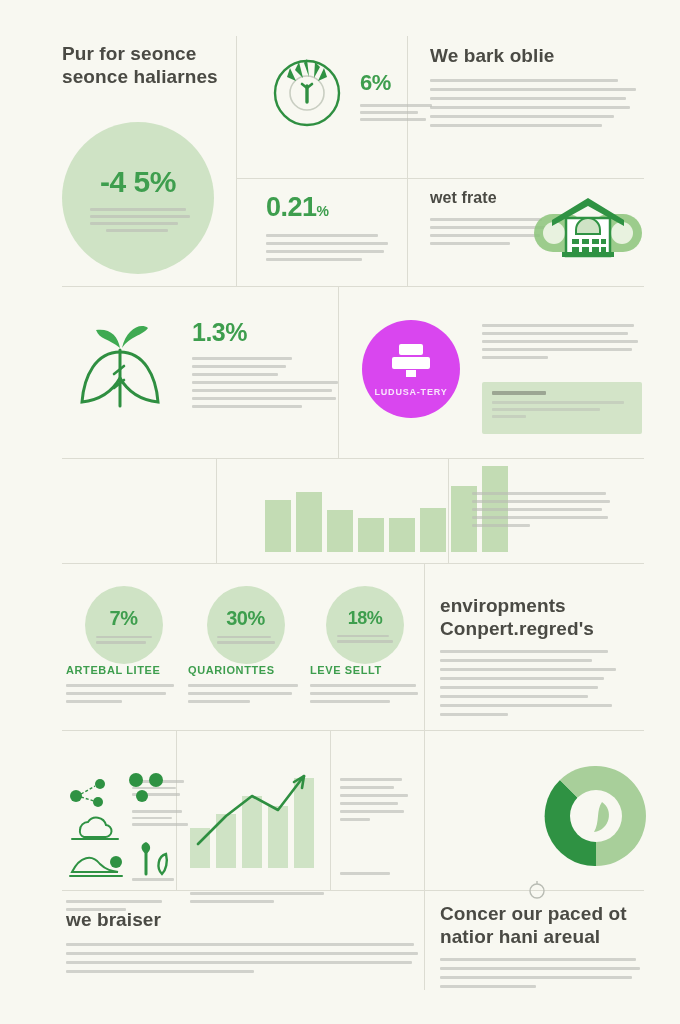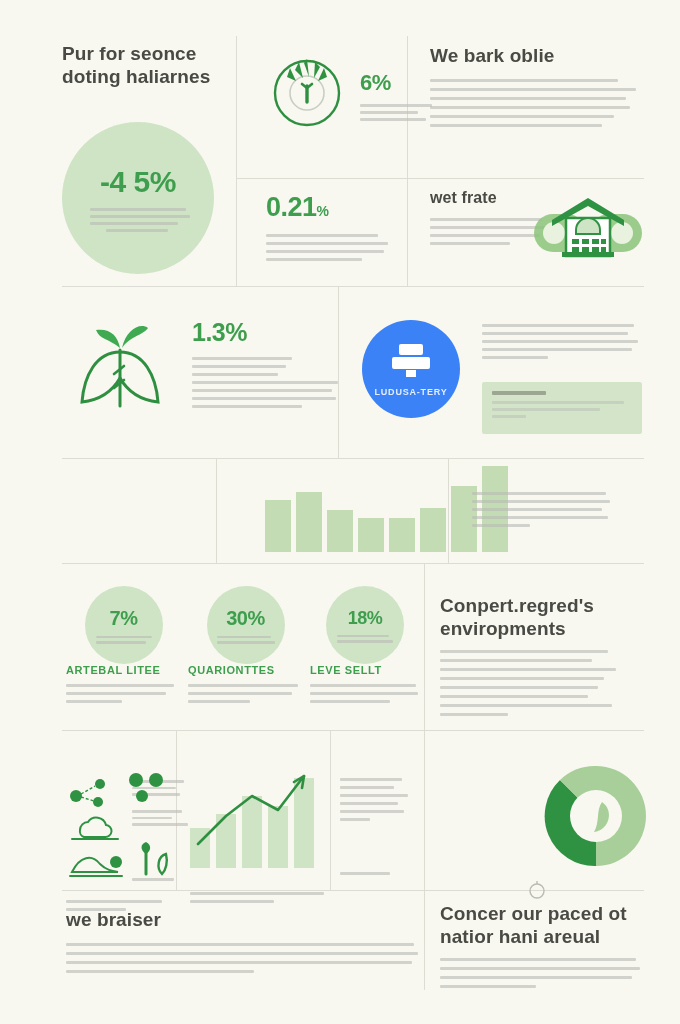--- a/index.html
+++ b/index.html
@@ -78,21 +78,21 @@
   <div class="divider-v" style="left:424px;top:563px;height:167px;"></div>
   <div class="divider-h" style="left:62px;top:730px;width:582px;"></div>
   <div class="divider-v" style="left:176px;top:730px;height:160px;"></div>
   <div class="divider-v" style="left:330px;top:730px;height:160px;"></div>
   <div class="divider-v" style="left:424px;top:730px;height:160px;"></div>
   <div class="divider-h" style="left:62px;top:890px;width:582px;"></div>
   <div class="divider-v" style="left:424px;top:890px;height:100px;"></div>
 
   <div class="txtblk" style="left:62px;top:42px;width:175px;">
     <div class="heading">Pur for seonce</div>
-    <div class="heading">doting haliarnes</div>
+    <div class="heading">seonce haliarnes</div>
   </div>
 
   <div class="circle-stat" style="left:62px;top:122px;width:152px;height:152px;">
     <div class="bignum" style="font-size:30px;">-4 5%</div>
     <div style="margin-top:9px;width:96px;">
       <div class="blur-line" style="height:3px;width:96px;margin-bottom:4px;"></div>
       <div class="blur-line" style="height:3px;width:100px;margin-bottom:4px;"></div>
       <div class="blur-line" style="height:3px;width:88px;margin-bottom:4px;"></div>
       <div class="blur-line" style="height:3px;width:62px;margin-left:16px;"></div>
     </div>
@@ -188,21 +188,21 @@
       <div class="blur-line" style="height:3px;width:100px;margin-bottom:5px;"></div>
       <div class="blur-line" style="height:3px;width:94px;margin-bottom:5px;"></div>
       <div class="blur-line" style="height:3px;width:86px;margin-bottom:5px;"></div>
       <div class="blur-line" style="height:3px;width:146px;margin-bottom:5px;"></div>
       <div class="blur-line" style="height:3px;width:140px;margin-bottom:5px;"></div>
       <div class="blur-line" style="height:3px;width:144px;margin-bottom:5px;"></div>
       <div class="blur-line" style="height:3px;width:110px;"></div>
     </div>
   </div>
 
-  <div style="position:absolute;left:362px;top:320px;width:98px;height:98px;border-radius:50%;background:#3b82f6;display:flex;flex-direction:column;align-items:center;justify-content:center;">
+  <div style="position:absolute;left:362px;top:320px;width:98px;height:98px;border-radius:50%;background:#d946ef;display:flex;flex-direction:column;align-items:center;justify-content:center;">
     <svg width="46" height="40" viewBox="0 0 46 40">
       <rect x="11" y="2" width="24" height="11" rx="2" fill="#ffffff"></rect>
       <rect x="4" y="15" width="38" height="12" rx="2" fill="#ffffff"></rect>
       <rect x="18" y="28" width="10" height="7" fill="#ffffff"></rect>
     </svg>
     <div style="margin-top:5px;font-size:9px;font-weight:700;color:#ffffff;letter-spacing:.8px;opacity:.85;">LUDUSA-TERY</div>
   </div>
 
   <div class="txtblk" style="left:482px;top:324px;width:160px;">
     <div class="blur-line" style="height:3px;width:152px;margin-bottom:5px;"></div>
@@ -283,22 +283,22 @@
     </div>
     <div class="trio-label">LEVE SELLT</div>
     <div style="margin-top:8px;">
       <div class="blur-line" style="height:3px;width:106px;margin-bottom:5px;"></div>
       <div class="blur-line" style="height:3px;width:108px;margin-bottom:5px;"></div>
       <div class="blur-line" style="height:3px;width:80px;"></div>
     </div>
   </div>
 
   <div class="txtblk" style="left:440px;top:594px;width:198px;">
+    <div class="heading">enviropments</div>
     <div class="heading">Conpert.regred's</div>
-    <div class="heading">enviropments</div>
     <div style="margin-top:10px;">
       <div class="blur-line" style="height:3px;width:168px;margin-bottom:6px;"></div>
       <div class="blur-line" style="height:3px;width:152px;margin-bottom:6px;"></div>
       <div class="blur-line" style="height:3px;width:176px;margin-bottom:6px;"></div>
       <div class="blur-line" style="height:3px;width:164px;margin-bottom:6px;"></div>
       <div class="blur-line" style="height:3px;width:158px;margin-bottom:6px;"></div>
       <div class="blur-line" style="height:3px;width:148px;margin-bottom:6px;"></div>
       <div class="blur-line" style="height:3px;width:172px;margin-bottom:6px;"></div>
       <div class="blur-line" style="height:3px;width:68px;"></div>
     </div>

